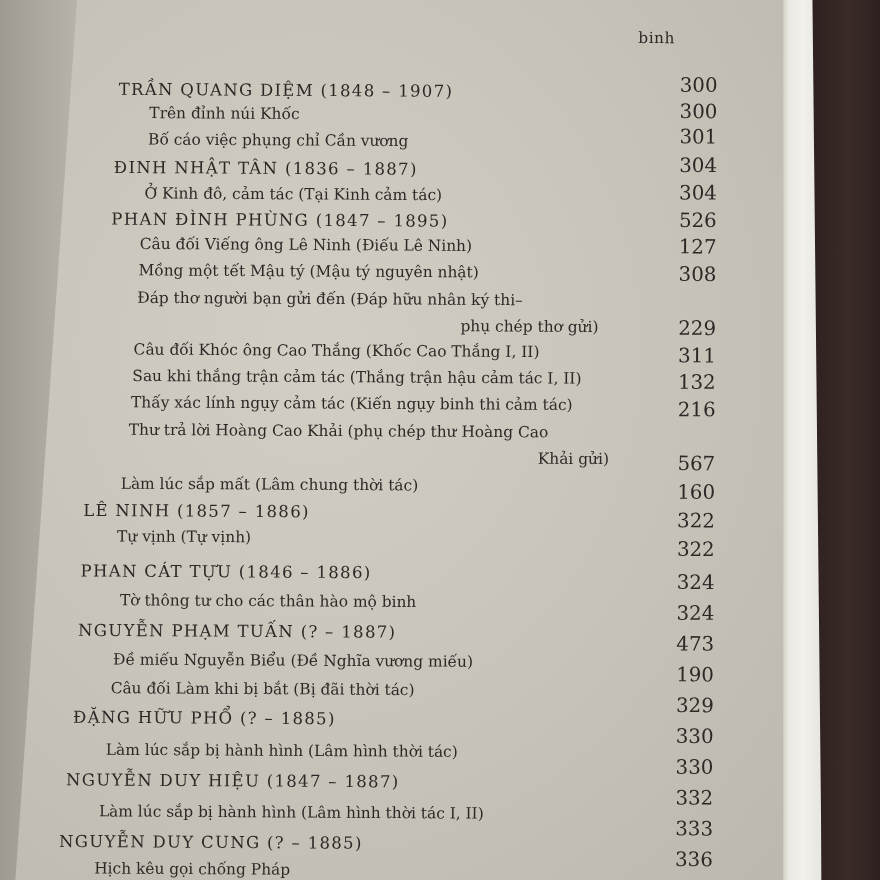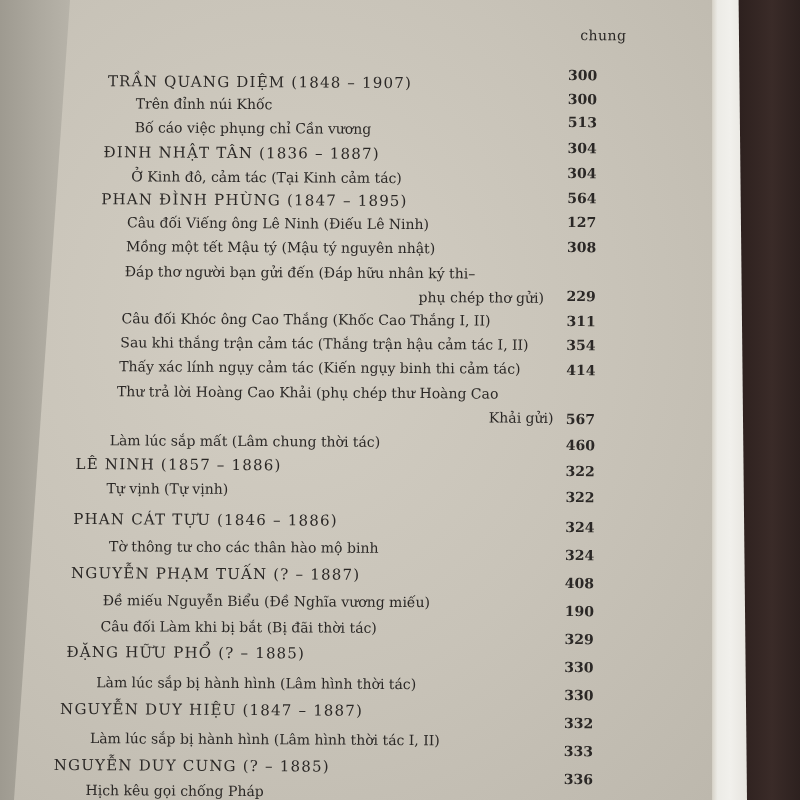--- a/index.html
+++ b/index.html
@@ -34,94 +34,94 @@
     transform-origin: 400px 400px;
   }
   .trang {
     position: absolute; left: 578px; top: 26px; font-size: 14px; letter-spacing: 0.5px;
   }
   .row {
     position: absolute; white-space: nowrap; font-size: 14px;
   }
   .row.author { font-size: 15px; letter-spacing: 1.2px; }
   .num {
-    position: absolute; left: 566px; font-size: 14px; white-space: nowrap; font-weight: bold;
+    position: absolute; left: 616px; font-size: 18px; white-space: nowrap;
   }
 </style>
 </head>
 <body>
 
 <div class="bg-dark"></div>
 <div class="page-edges"></div>
 <div class="page"></div>
 <div class="binding"></div>
 
 <div class="toc">
-  <div class="trang">chung</div>
+  <div class="trang">binh</div>
 
   <div class="row author" style="left:106px;top:74px">TRẦN QUANG DIỆM (1848 – 1907)</div>
   <div class="num" style="top:66px">300</div>
 
   <div class="row" style="left:134px;top:97px">Trên đỉnh núi Khốc</div>
   <div class="num" style="top:90px">300</div>
 
   <div class="row" style="left:133px;top:121px">Bố cáo việc phụng chỉ Cần vương</div>
-  <div class="num" style="top:113px">513</div>
+  <div class="num" style="top:113px">301</div>
 
   <div class="row author" style="left:102px;top:145px">ĐINH NHẬT TÂN (1836 – 1887)</div>
   <div class="num" style="top:139px">304</div>
 
   <div class="row" style="left:130px;top:170px">Ở Kinh đô, cảm tác (Tại Kinh cảm tác)</div>
   <div class="num" style="top:164px">304</div>
 
   <div class="row author" style="left:100px;top:192px">PHAN ĐÌNH PHÙNG (1847 – 1895)</div>
-  <div class="num" style="top:189px">564</div>
+  <div class="num" style="top:189px">526</div>
 
   <div class="row" style="left:126px;top:216px">Câu đối Viếng ông Lê Ninh (Điếu Lê Ninh)</div>
   <div class="num" style="top:213px">127</div>
 
   <div class="row" style="left:125px;top:240px">Mồng một tết Mậu tý (Mậu tý nguyên nhật)</div>
   <div class="num" style="top:238px">308</div>
 
   <div class="row" style="left:124px;top:265px">Đáp thơ người bạn gửi đến (Đáp hữu nhân ký thi–</div>
 
   <div class="row" style="left:418px;top:289px">phụ chép thơ gửi)</div>
   <div class="num" style="top:287px">229</div>
 
   <div class="row" style="left:121px;top:312px">Câu đối Khóc ông Cao Thắng (Khốc Cao Thắng I, II)</div>
   <div class="num" style="top:312px">311</div>
 
   <div class="row" style="left:120px;top:336px">Sau khi thắng trận cảm tác (Thắng trận hậu cảm tác I, II)</div>
-  <div class="num" style="top:336px">354</div>
+  <div class="num" style="top:336px">132</div>
 
   <div class="row" style="left:119px;top:360px">Thấy xác lính ngụy cảm tác (Kiến ngụy binh thi cảm tác)</div>
-  <div class="num" style="top:361px">414</div>
+  <div class="num" style="top:361px">216</div>
 
   <div class="row" style="left:117px;top:385px">Thư trả lời Hoàng Cao Khải (phụ chép thư Hoàng Cao</div>
 
   <div class="row" style="left:489px;top:409px">Khải gửi)</div>
   <div class="num" style="top:410px">567</div>
 
   <div class="row" style="left:110px;top:434px">Làm lúc sắp mất (Lâm chung thời tác)</div>
-  <div class="num" style="top:436px">460</div>
+  <div class="num" style="top:436px">160</div>
 
   <div class="row author" style="left:76px;top:457px">LÊ NINH (1857 – 1886)</div>
   <div class="num" style="top:462px">322</div>
 
   <div class="row" style="left:107px;top:482px">Tự vịnh (Tự vịnh)</div>
   <div class="num" style="top:488px">322</div>
 
   <div class="row author" style="left:74px;top:512px">PHAN CÁT TỰU (1846 – 1886)</div>
   <div class="num" style="top:518px">324</div>
 
   <div class="row" style="left:110px;top:540px">Tờ thông tư cho các thân hào mộ binh</div>
   <div class="num" style="top:546px">324</div>
 
   <div class="row author" style="left:72px;top:566px">NGUYỄN PHẠM TUẤN (? – 1887)</div>
-  <div class="num" style="top:574px">408</div>
+  <div class="num" style="top:574px">473</div>
 
   <div class="row" style="left:104px;top:594px">Đề miếu Nguyễn Biểu (Đề Nghĩa vương miếu)</div>
   <div class="num" style="top:602px">190</div>
 
   <div class="row" style="left:102px;top:620px">Câu đối Làm khi bị bắt (Bị đãi thời tác)</div>
   <div class="num" style="top:630px">329</div>
 
   <div class="row author" style="left:68px;top:645px">ĐẶNG HỮU PHỔ (? – 1885)</div>
   <div class="num" style="top:658px">330</div>
 

